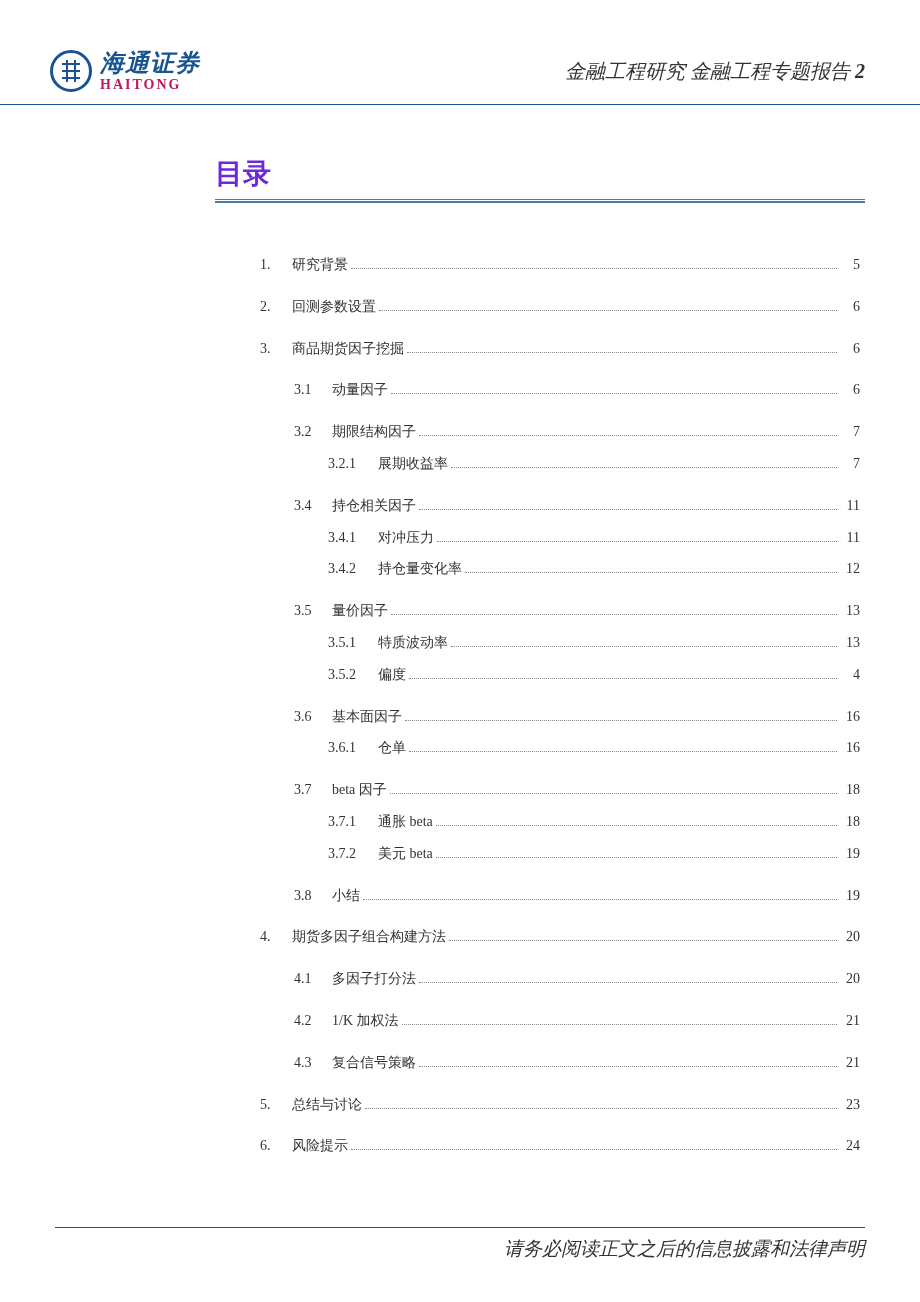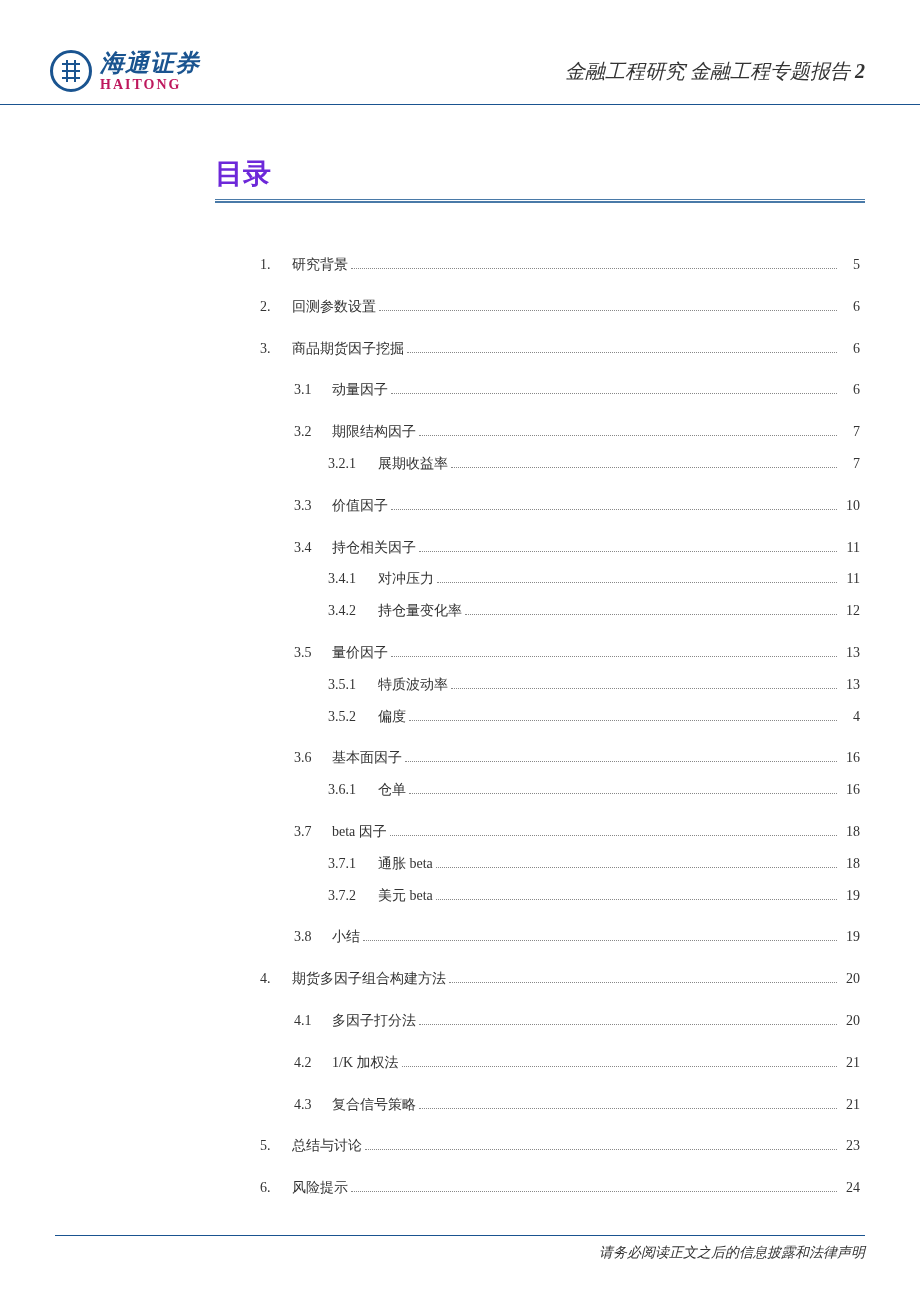--- a/index.html
+++ b/index.html
@@ -102,21 +102,21 @@
       min-width: 10px;
     }
     .toc-page { min-width: 20px; text-align: right; }
     .group-gap { height: 10px; }
     .footer {
       position: absolute;
       bottom: 40px;
       right: 55px;
       font-family: "KaiTi","STKaiti",serif;
       font-style: italic;
-      font-size: 14px;
+      font-size: 19px;
       color: #333;
       border-top: 1px solid #1a5490;
       padding-top: 8px;
       width: calc(100% - 110px);
       left: 55px;
       text-align: right;
     }
   </style>
 </head>
 <body>
@@ -177,26 +177,20 @@
       <span class="toc-dots"></span>
       <span class="toc-page">7</span>
     </div>
     <div class="toc-item third">
       <span class="toc-num l3">3.2.1</span>
       <span class="toc-label">展期收益率</span>
       <span class="toc-dots"></span>
       <span class="toc-page">7</span>
     </div>
     <div class="toc-item second">
-      <span class="toc-num l2">3.3</span>
-      <span class="toc-label">价值因子</span>
-      <span class="toc-dots"></span>
-      <span class="toc-page">10</span>
-    </div>
-    <div class="toc-item second">
       <span class="toc-num l2">3.4</span>
       <span class="toc-label">持仓相关因子</span>
       <span class="toc-dots"></span>
       <span class="toc-page">11</span>
     </div>
     <div class="toc-item third">
       <span class="toc-num l3">3.4.1</span>
       <span class="toc-label">对冲压力</span>
       <span class="toc-dots"></span>
       <span class="toc-page">11</span>

